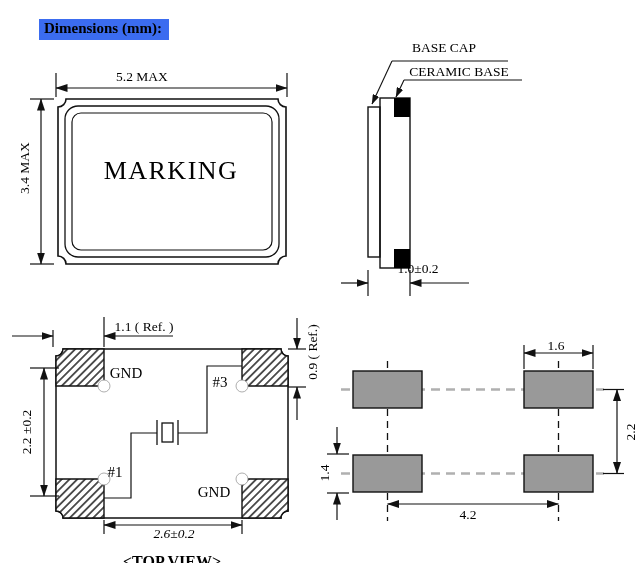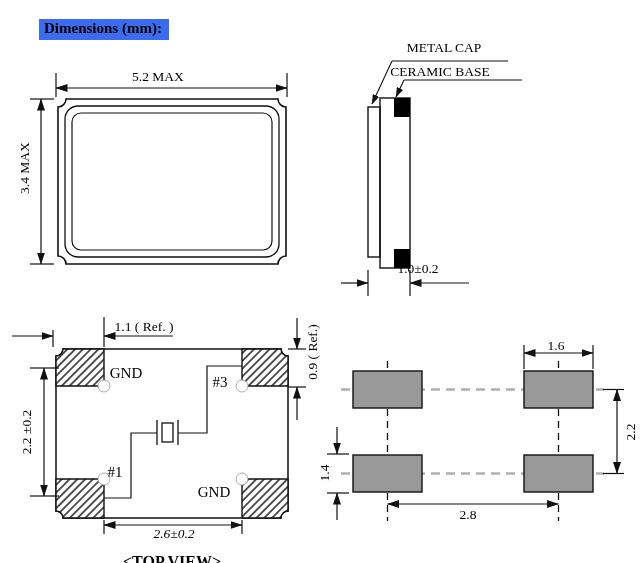--- a/index.html
+++ b/index.html
@@ -150,34 +150,35 @@
         <path d="M337,504 V477" marker-end="url(#arr)"></path>
       </g>
       <g stroke="#111" stroke-width="1.2" fill="none">
         <path d="M387.5,488 H558.5" marker-start="url(#arr)" marker-end="url(#arr)"></path>
       </g>
     </g>
   </svg>
 
   <div class="title" style="background:#3b6cf0;">Dimensions (mm):</div>
 
-  <div class="lbl" style="left:158px;top:61px;">5.2 MAX</div>
+  <div class="lbl" style="left:142px;top:61px;">5.2 MAX</div>
   <div class="lbl rot" style="left:25px;top:152px;">3.4 MAX</div>
+  <div class="lbl big" style="left:171px;top:155px;">MARKING</div>
 
-  <div class="lbl" style="left:444px;top:32px;">METAL CAP</div>
-  <div class="lbl" style="left:440px;top:56px;font-family:Liberation Serif, serif;">CERAMIC BASE</div>
+  <div class="lbl" style="left:444px;top:32px;">BASE CAP</div>
+  <div class="lbl" style="left:459px;top:56px;font-family:Liberation Serif, serif;">CERAMIC BASE</div>
   <div class="lbl" style="left:418px;top:253px;">1.0±0.2</div>
 
   <div class="lbl pin" style="left:126px;top:357px;">GND</div>
   <div class="lbl pin" style="left:220px;top:366px;">#3</div>
   <div class="lbl pin" style="left:115px;top:456px;">#1</div>
   <div class="lbl pin" style="left:214px;top:476px;">GND</div>
   <div class="lbl" style="left:144px;top:311px;">1.1 ( Ref. )</div>
   <div class="lbl rot" style="left:27px;top:416px;">2.2 ±0.2</div>
   <div class="lbl rot" style="left:313px;top:336px;">0.9 ( Ref.)</div>
   <div class="lbl" style="left:174px;top:518px;font-style:italic;">2.6±0.2</div>
   <div class="lbl cap" style="left:172px;top:546px;">&lt;TOP VIEW&gt;</div>
 
   <div class="lbl" style="left:556px;top:330px;text-align:center;">1.6</div>
   <div class="lbl rot" style="left:631px;top:416px;">2.2</div>
   <div class="lbl rot" style="left:325px;top:457px;">1.4</div>
-  <div class="lbl" style="left:468px;top:499px;">2.8</div>
+  <div class="lbl" style="left:468px;top:499px;">4.2</div>
 </div>
 
 </body></html>

